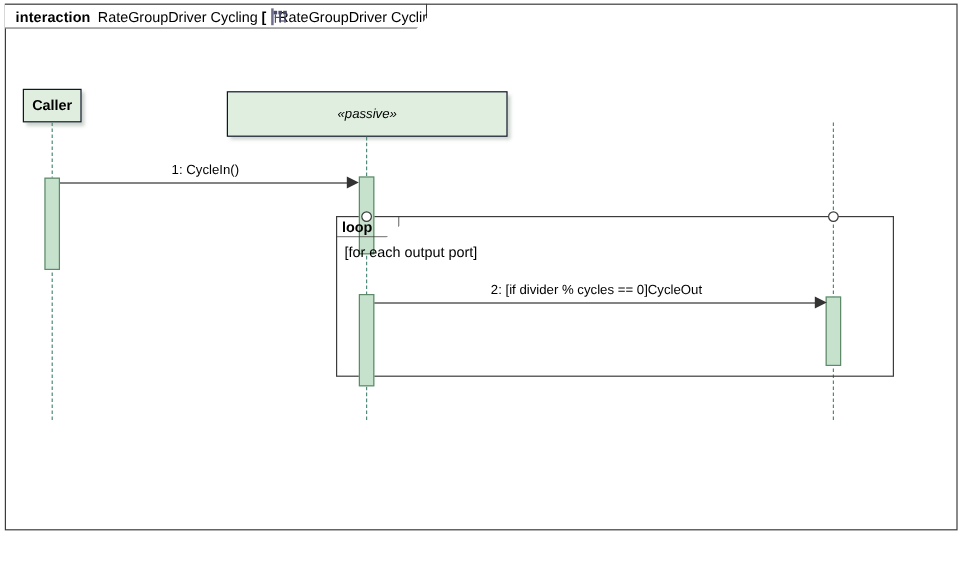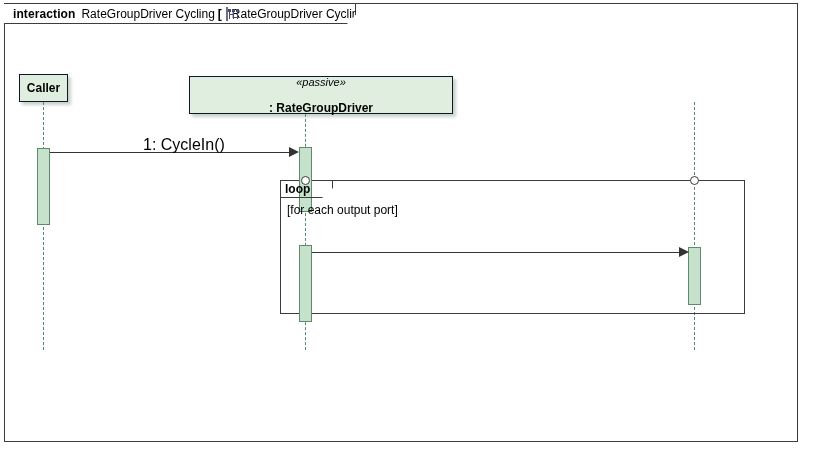--- a/index.html
+++ b/index.html
@@ -185,21 +185,21 @@
   .msg-arrow {
     position: absolute;
     width: 0; height: 0;
     border-top: 5px solid transparent;
     border-bottom: 5px solid transparent;
     border-left: 10px solid #333333;
     z-index: 5;
   }
   .msg-label {
     position: absolute;
-    font-size: 16px;
+    font-size: 11px;
     color: #000000;
     white-space: nowrap;
     z-index: 5;
   }
 
   
   .conn-dot {
     position: absolute;
     width: 9px;
     height: 9px;
@@ -236,23 +236,22 @@
   </div>
 
   <div class="lifeline-dash" style="left:43px; top:102px; height:248px;"></div>
   <div class="lifeline-dash" style="left:305px; top:114px; height:236px;"></div>
   <div class="lifeline-dash" style="left:694px; top:102px; height:248px;"></div>
 
   <div class="lifeline-head" style="left:19px; top:74px; width:49px; height:28px;">
     <span class="title">Caller</span>
   </div>
 
-  <div class="lifeline-head" style="left:189px; top:76px; width:264px; height:38px;gap:12px;">
+  <div class="lifeline-head" style="left:189px; top:76px; width:234px; height:38px;gap:12px;">
     <span class="stereo">«passive»</span>
-    <span class="title">: RateGroupDriver</span>
   </div>
 
 
   <div class="frag" style="left:280px; top:180px; width:465px; height:134px;"></div>
 
   <div class="frag-label" style="left:280px; top:180px; width:53px; height:18px;">
     <span>loop</span>
   </div>
 
   <div class="frag-guard" style="left:287px; top:203px;">[for each output port]</div>
@@ -266,16 +265,17 @@
   <div class="activation" style="left:299px; top:245px; height:77px;"></div>
 
   <div class="activation" style="left:688px; top:247px; height:58px;"></div>
 
   <div class="conn-dot" style="left:301px; top:176px;"></div>
 
   <div class="msg-label" style="left:143px; top:136px;">1: CycleIn()</div>
   <div class="msg-line" style="left:50px; top:152px; width:240px;"></div>
   <div class="msg-arrow" style="left:289px; top:147px;"></div>
 
+  <div class="msg-label" style="left:409px; top:236px;">2: [if divider % cycles == 0]CycleOut</div>
   <div class="msg-line" style="left:312px; top:252px; width:368px;"></div>
   <div class="msg-arrow" style="left:679px; top:247px;"></div>
 
 </div>
 
 </body></html>

